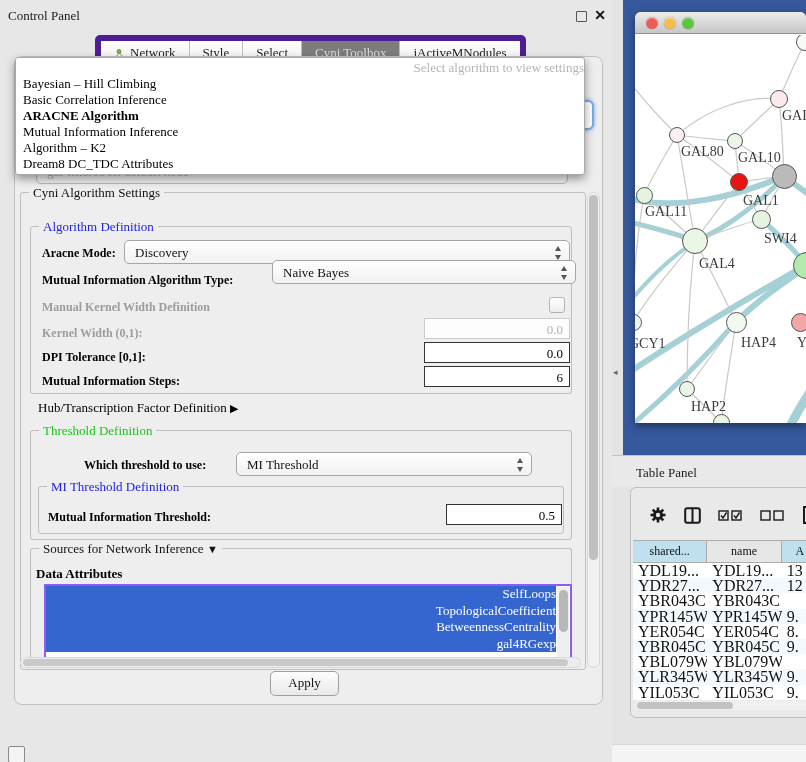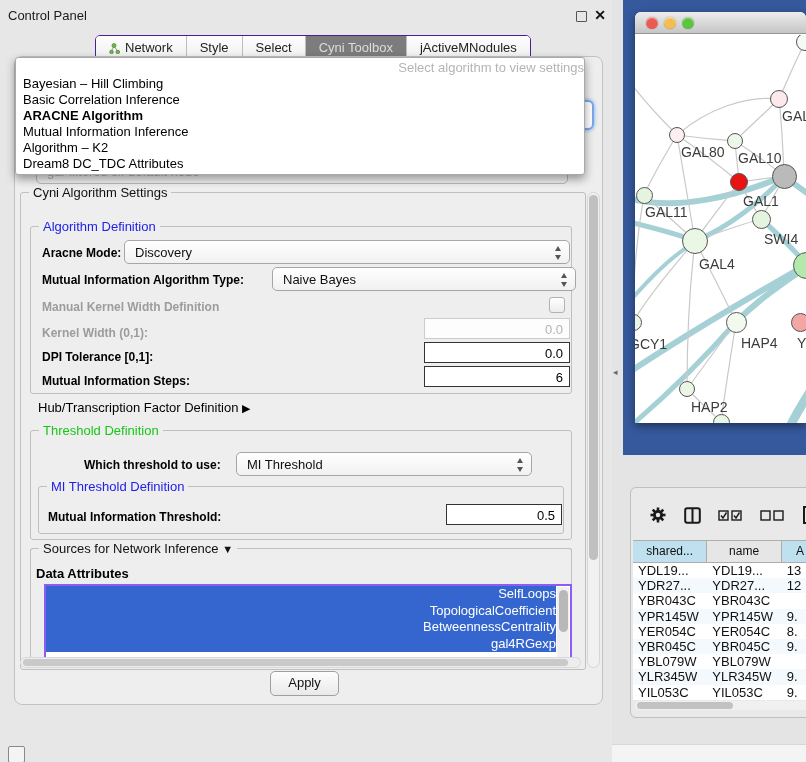--- a/index.html
+++ b/index.html
@@ -1,23 +1,23 @@
 <!DOCTYPE html>
 <html><head>
 <meta charset="utf-8">
 <style>
   html,body{margin:0;padding:0;}
   .page{position:relative;width:806px;height:762px;background:#fca5a5;overflow:hidden;
-        font-family:Liberation Sans, sans-serif;color:#111;}
+        font-family:Liberation Serif, serif;color:#111;}
   
   .cp{position:absolute;left:0;top:0;width:612px;height:762px;background:#e7e7e7;}
   .cp-title{position:absolute;left:8px;top:8px;font-size:13px;color:#1a1a1a;}
   .cp-float{position:absolute;right:25px;top:11px;width:9px;height:9px;border:1.5px solid #555;border-radius:1px;}
   .cp-close{position:absolute;right:6px;top:7px;font-size:14px;font-weight:bold;color:#111;}
-  .tabgroup{position:absolute;display:flex;border:1px solid #4c1d95;border-radius:5px;overflow:hidden;background:#fafafa;justify-content:center;}
+  .tabgroup{position:absolute;display:flex;border:6px solid #4c1d95;border-radius:5px;overflow:hidden;background:#fafafa;justify-content:center;}
   .tabgroup .tab{padding:4px 13px;font-size:13px;color:#222;background:linear-gradient(#fdfdfd,#f0f0f0);border-left:1px solid #bdbdbd;white-space:nowrap;display:flex;align-items:center;gap:5px;}
   .tabgroup .tab:first-child{border-left:none;}
   .tabgroup .tab.sel{background:#7c7c7c;color:#dcdcdc;}
   .top-tabs{left:95px;top:35px;}
   .bottom-tabs{left:148px;top:706px;}
   .net-icon{width:11px;height:11px;display:inline-block;}
   .inner{position:absolute;left:14px;top:56px;width:587px;height:647px;background:#eeeeee;border:1px solid #c2c2c2;border-radius:8px;}
   
   .dropdown{position:absolute;left:15px;top:57px;width:568px;background:#ffffff;border:1px solid #a9a9a9;border-radius:3px;box-shadow:0 4px 10px rgba(0,0,0,.4);z-index:30;padding-bottom:2px;}
   .dd-ph{height:17px;line-height:17px;text-align:right;color:#b4b4b4;font-size:13px;margin-top:1px;}
@@ -72,21 +72,21 @@
   .tbar{position:absolute;left:0;top:8px;width:100%;height:38px;display:flex;align-items:center;gap:17px;padding-left:18px;box-sizing:border-box;}
   .ticon{display:inline-flex;}
   .ttable{position:absolute;left:2px;top:52px;width:186px;overflow:hidden;}
   .thead{display:flex;height:21px;border-top:1px solid #adadad;border-bottom:1px solid #adadad;}
   .hcell{font-size:12px;text-align:center;line-height:21px;border-right:1px solid #adadad;box-sizing:border-box;overflow:hidden;white-space:nowrap;}
   .c0{width:80px;} .c1{width:80px;} .c2{width:40px;}
   .hcell.c0,.hcell.c2{background:#bfe1ef;} .hcell.c1{background:#e6e6e6;}
   .tbody{height:137px;overflow:hidden;background:#fff;}
   .trow{display:flex;height:15.2px;}
   .trow:nth-child(even){background:#f3f9fc;}
-  .tcell{font-size:13px;line-height:15px;padding-left:5px;box-sizing:border-box;overflow:hidden;white-space:nowrap;color:#111;}
+  .tcell{font-size:16px;line-height:15px;padding-left:5px;box-sizing:border-box;overflow:hidden;white-space:nowrap;color:#111;}
   .tp-hsb{position:absolute;left:4px;top:213px;width:180px;height:9px;background:#f0f0f0;border-radius:5px;}
   .tp-hsb .th{position:absolute;left:2px;top:1px;width:96px;height:7px;background:#c2c2c2;border-radius:4px;}
   .bot-strip{position:absolute;left:612px;top:744px;width:194px;height:18px;background:#f4f4f4;border-top:1px solid #d8d8d8;box-sizing:border-box;}
 </style>
 </head>
 <body>
 
 <div class="page">
 
   <div class="cp">
@@ -144,21 +144,21 @@
 
     <div class="group" style="left:30px;top:226px;width:540px;height:166px;">
       <span class="legend blue">Algorithm Definition</span>
     </div>
     <div class="lbl" style="left:42px;top:246px;">Aracne Mode:</div>
     <div class="combo" style="left:124px;top:240px;width:446px;">
       <span>Discovery</span>
       <span class="stepper"></span>
     </div>
     <div class="lbl" style="left:42px;top:273px;">Mutual Information Algorithm Type:</div>
-    <div class="combo" style="left:272px;top:267px;width:304px;">
+    <div class="combo" style="left:272px;top:260px;width:304px;">
       <span>Naive Bayes</span>
       <span class="stepper"></span>
     </div>
     <div class="lbl dis" style="left:42px;top:300px;">Manual Kernel Width Definition</div>
     <div class="checkbox" style="left:549px;top:297px;"></div>
     <div class="lbl dis" style="left:42px;top:326px;">Kernel Width (0,1):</div>
     <div class="field dis" style="left:424px;top:318px;width:146px;">0.0</div>
     <div class="lbl" style="left:42px;top:350px;">DPI Tolerance [0,1]:</div>
     <div class="field strong" style="left:424px;top:342px;width:146px;">0.0</div>
     <div class="lbl" style="left:42px;top:374px;">Mutual Information Steps:</div>
@@ -284,20 +284,23 @@
         <div class="nnode" style="left: 90.5px; top: 276.5px; height: 21px; width: 21px; background: rgb(242, 250, 239);"></div>
         <div class="nlabel" style="left: 106px; top: 300px;">HAP4</div>
         <div class="nnode" style="left: 155.5px; top: 277.5px; height: 19px; width: 19px; background: rgb(243, 166, 166);"></div>
         <div class="nlabel" style="left: 162px; top: 300px;">Y</div>
         <div class="nnode" style="left: 44px; top: 346px; height: 16px; width: 16px; background: rgb(235, 247, 230);"></div>
         <div class="nlabel" style="left: 56px; top: 364px;">HAP2</div>
         <div class="nnode" style="left: 77.5px; top: 378.5px; height: 17px; width: 17px; background: rgb(234, 247, 228);"></div>
       </div>
   </div>
 
+  <div class="tp-head">
+    <div class="tp-title">Table Panel</div>
+  </div>
 
   <div class="tp-box">
     <div class="tbar">
       <span class="ticon">
         <svg width="18" height="18" viewBox="0 0 18 18">
             <g stroke="#1a1a1a" stroke-width="2.6">
               <line x1="9" y1="1.5" x2="9" y2="16.5"></line>
               <line x1="1.5" y1="9" x2="16.5" y2="9"></line>
               <line x1="3.7" y1="3.7" x2="14.3" y2="14.3"></line>
               <line x1="14.3" y1="3.7" x2="3.7" y2="14.3"></line>

